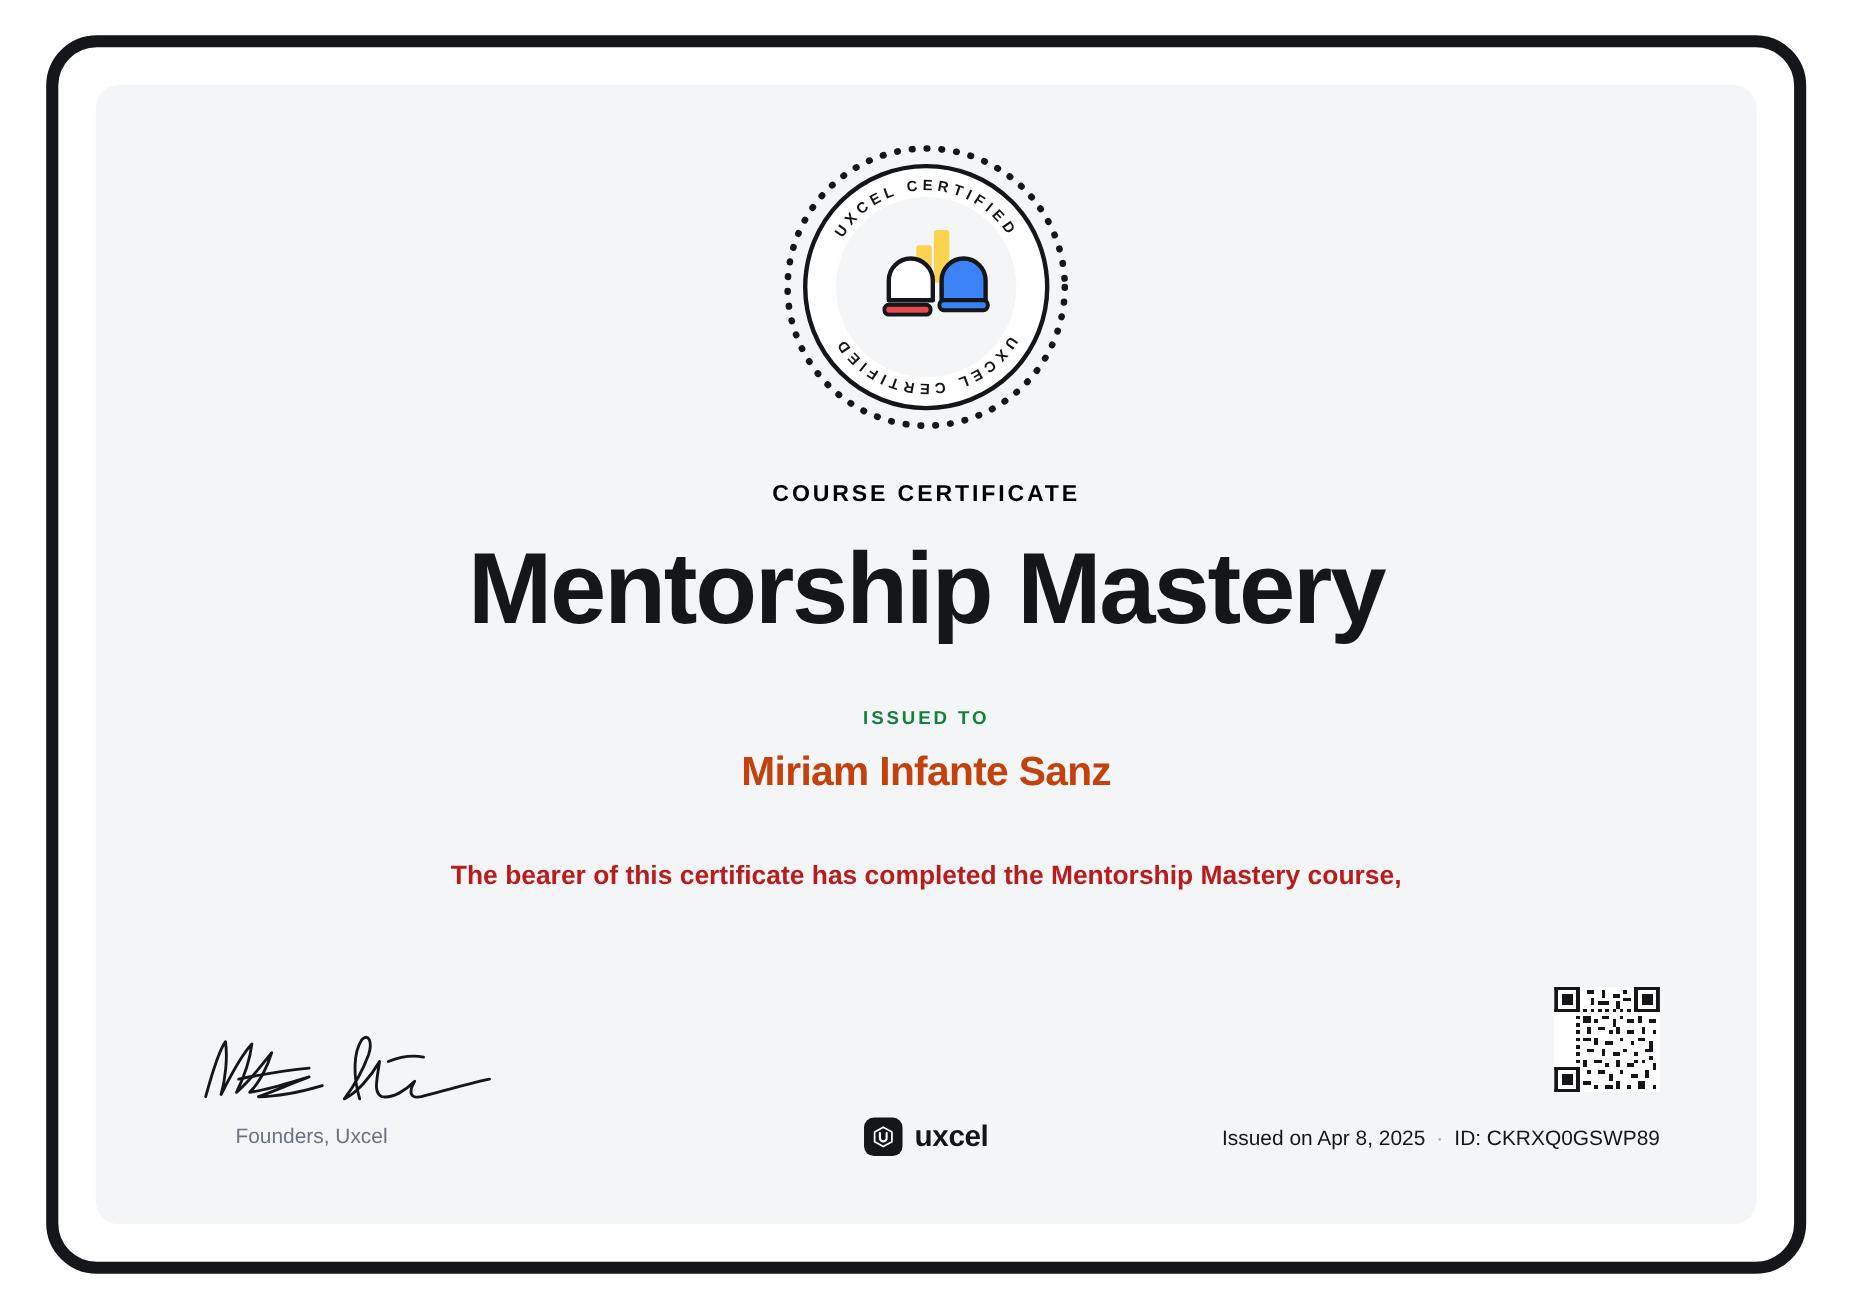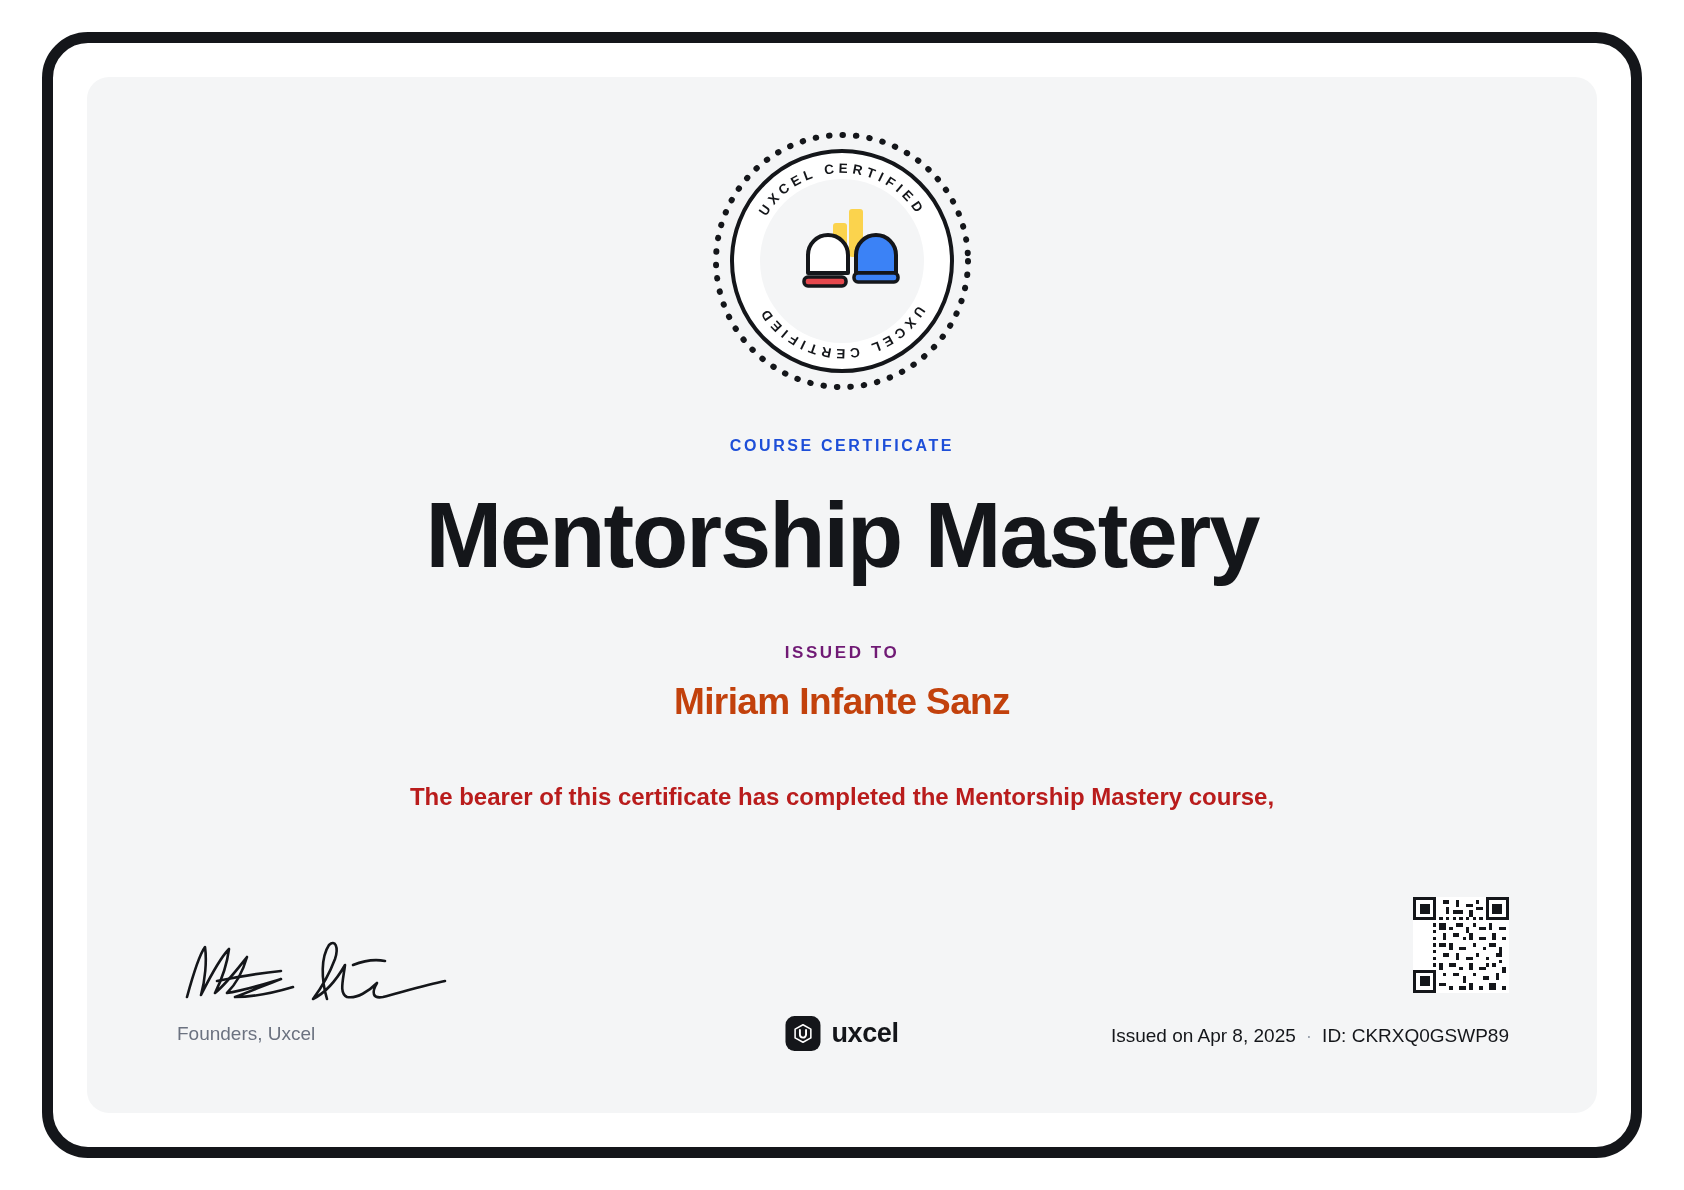--- a/index.html
+++ b/index.html
@@ -37,39 +37,39 @@
     top: 50px;
     width: 268px;
     height: 268px;
   }
 
   
   .center-text { position: absolute; left: 0; width: 100%; text-align: center; }
 
   #kicker {
     top: 360px;
-    font-size: 16px;
+    font-size: 21px;
     font-weight: 700;
     letter-spacing: 2.6px;
-    color: #1d4ed8;
+    color: #000000;
   }
   #course-title {
     top: 408px;
     font-size: 92px;
     font-weight: 700;
     letter-spacing: -2px;
     color: #14161a;
     line-height: 1.1;
   }
   #issued-to-label {
     top: 566px;
     font-size: 17px;
     font-weight: 700;
     letter-spacing: 2.6px;
-    color: #701a75;
+    color: #15803d;
   }
   #recipient-name {
     top: 604px;
     font-size: 37px;
     font-weight: 700;
     letter-spacing: -0.6px;
     color: #c2410c;
   }
   #description {
     top: 700px;
@@ -83,20 +83,21 @@
   #signature-wrap {
     position: absolute;
     left: 90px;
     bottom: 68px;
     width: 340px;
   }
   #signature-svg { display: block; margin-bottom: 16px; }
   #founders-label {
     font-size: 19px;
     color: #6b7280;
+    margin-left: 37px;
   }
 
   #brand-lockup {
     position: absolute;
     left: 50%;
     transform: translateX(-50%);
     bottom: 62px;
     display: flex;
     align-items: center;
     gap: 11px;

